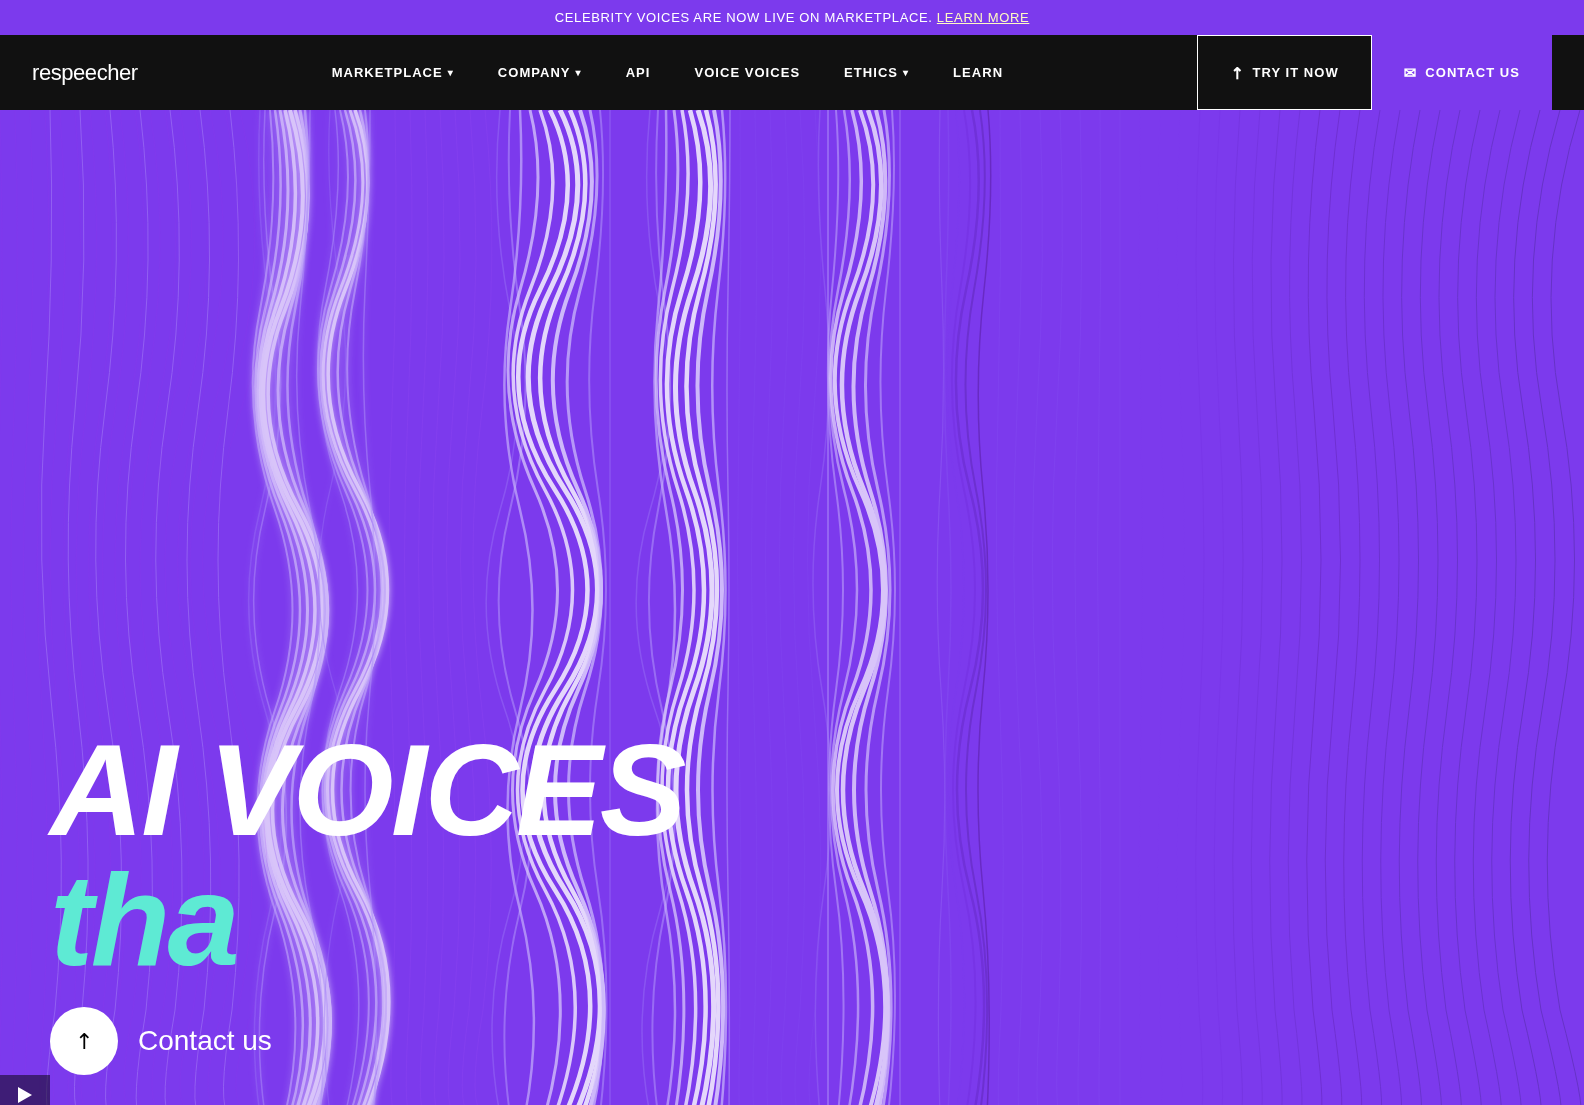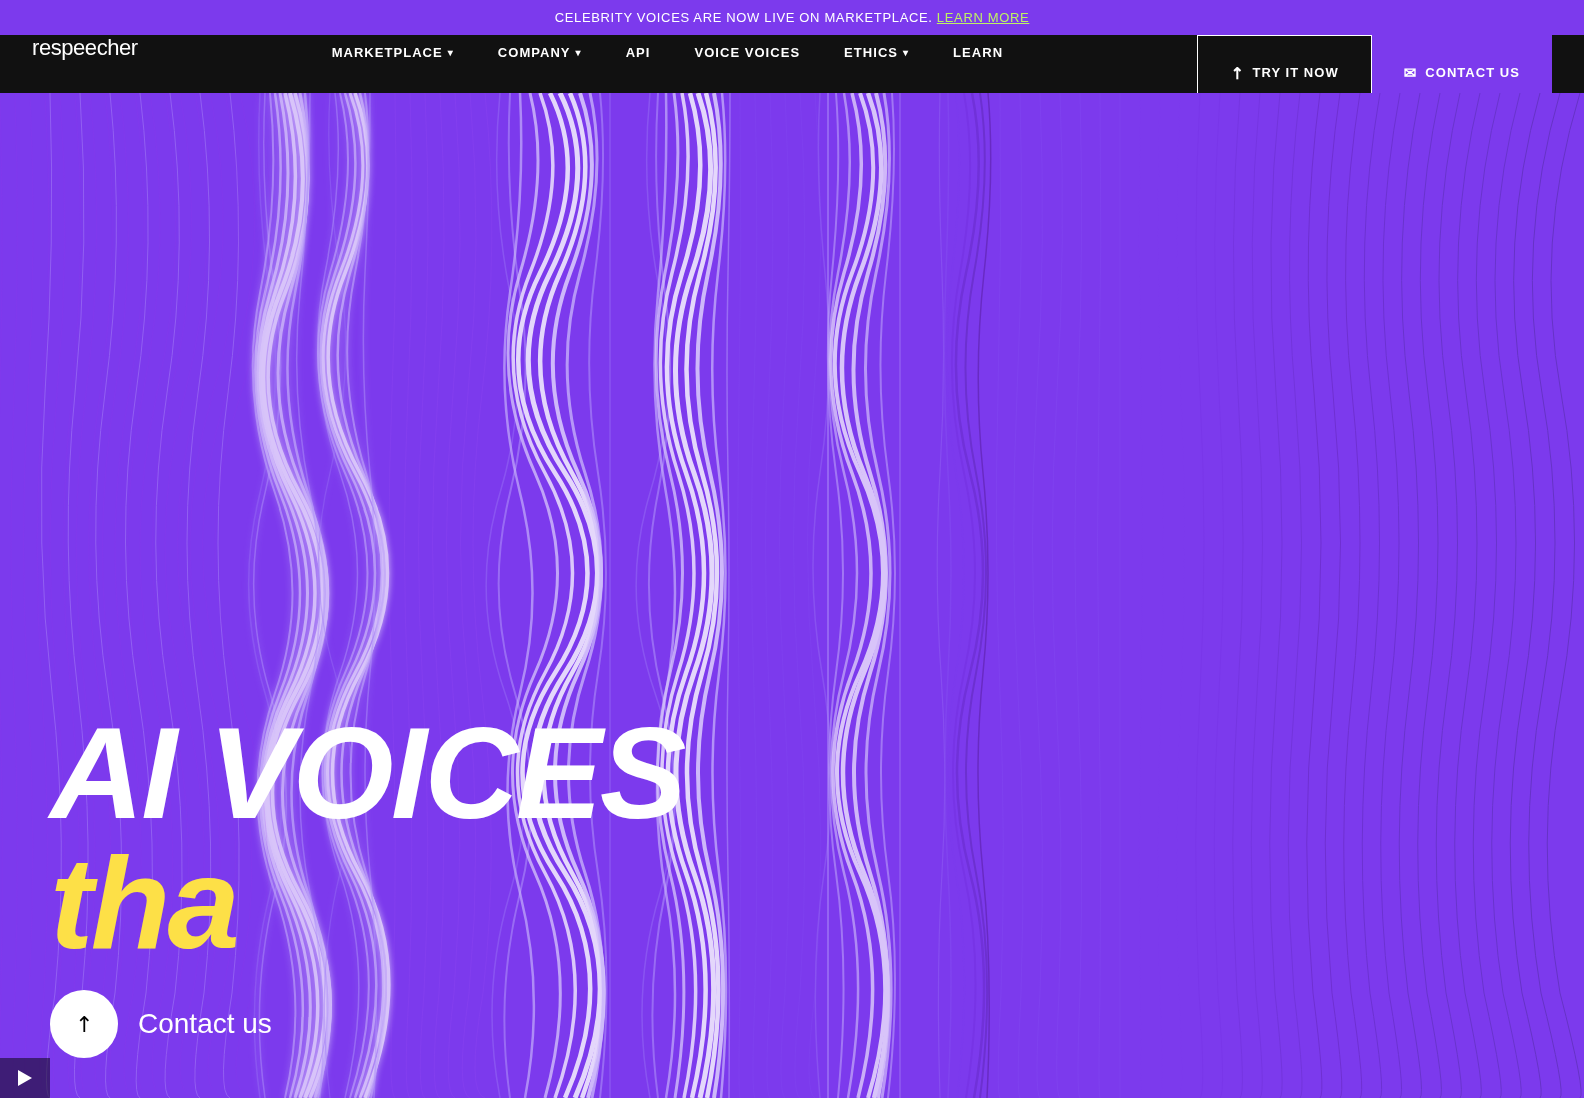--- a/index.html
+++ b/index.html
@@ -9,32 +9,32 @@
     #announcement-bar {
       background-color: #7c3aed;
       color: white;
       text-align: center;
       padding: 10px 20px;
       font-size: 13px;
       letter-spacing: 0.05em;
       font-weight: 500;
     }
     #announcement-bar a {
-      color: #bef264;
+      color: #fef9c3;
       text-decoration: underline;
       cursor: pointer;
     }
 
     
     #navbar {
       background-color: #111;
       display: flex;
-      align-items: flex-start;
+      align-items: center;
       padding: 0 32px;
-      height: 58px;
+      height: 75px;
       justify-content: space-between;
     }
     #logo {
       color: white;
       font-size: 22px;
       font-weight: 400;
       letter-spacing: -0.02em;
       white-space: nowrap;
     }
     #nav-links {
@@ -139,21 +139,21 @@
       font-weight: 900;
       color: white;
       font-style: italic;
       line-height: 1;
       letter-spacing: -0.02em;
       margin-top: 32px;
     }
     #hero-title-line2 {
       font-size: 130px;
       font-weight: 900;
-      color: #fde047;
+      color: #5eead4;
       font-style: italic;
       line-height: 1;
       letter-spacing: -0.02em;
     }
 
     
     #hero-cta {
       position: absolute;
       bottom: 40px;
       left: 50px;

